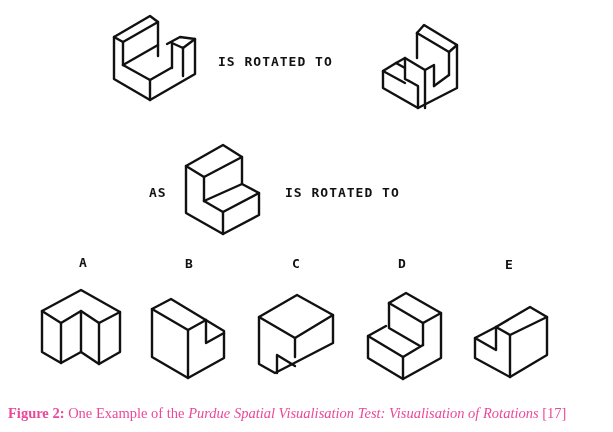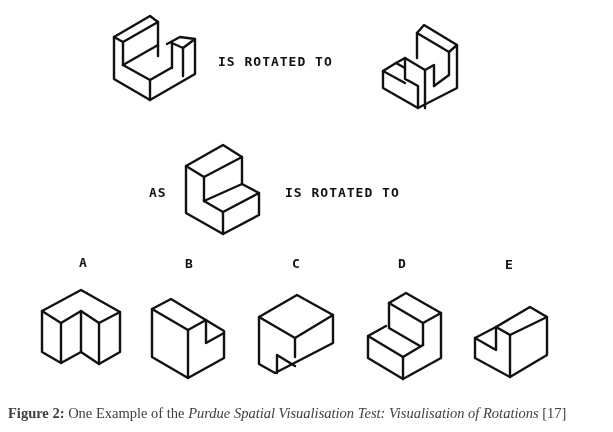--- a/index.html
+++ b/index.html
@@ -1,21 +1,21 @@
 <!DOCTYPE html>
 <html><head>
 <meta charset="utf-8">
 <style>
   html, body { margin: 0; padding: 0; background: #ffffff; }
   body { width: 613px; height: 432px; position: relative; overflow: hidden; }
   #figure { position: absolute; left: 0; top: 0; width: 613px; height: 432px; }
   .shape { fill: none; stroke: #111; stroke-width: 2.4; stroke-linejoin: round; stroke-linecap: round; }
   .lbl { font-family: "DejaVu Sans Mono", monospace; font-weight: bold; fill: #111; font-size: 13px; letter-spacing: 1px; }
   .opt { font-family: "DejaVu Sans Mono", monospace; font-weight: bold; fill: #111; font-size: 13px; }
-  #caption { position: absolute; left: 8px; top: 405px; font-family: "Liberation Serif", serif; font-size: 14.5px; color: #404040; white-space: nowrap; }
+  #caption { position: absolute; left: 8px; top: 405px; font-family: "Liberation Serif", serif; font-size: 14.5px; color: #ec4899; white-space: nowrap; }
   #caption .b { font-weight: bold; }
   #caption .i { font-style: italic; }
 </style>
 </head>
 <body>
 
 <svg id="figure" viewBox="0 0 613 432" xmlns="http://www.w3.org/2000/svg">
 
   <g class="shape">
 

